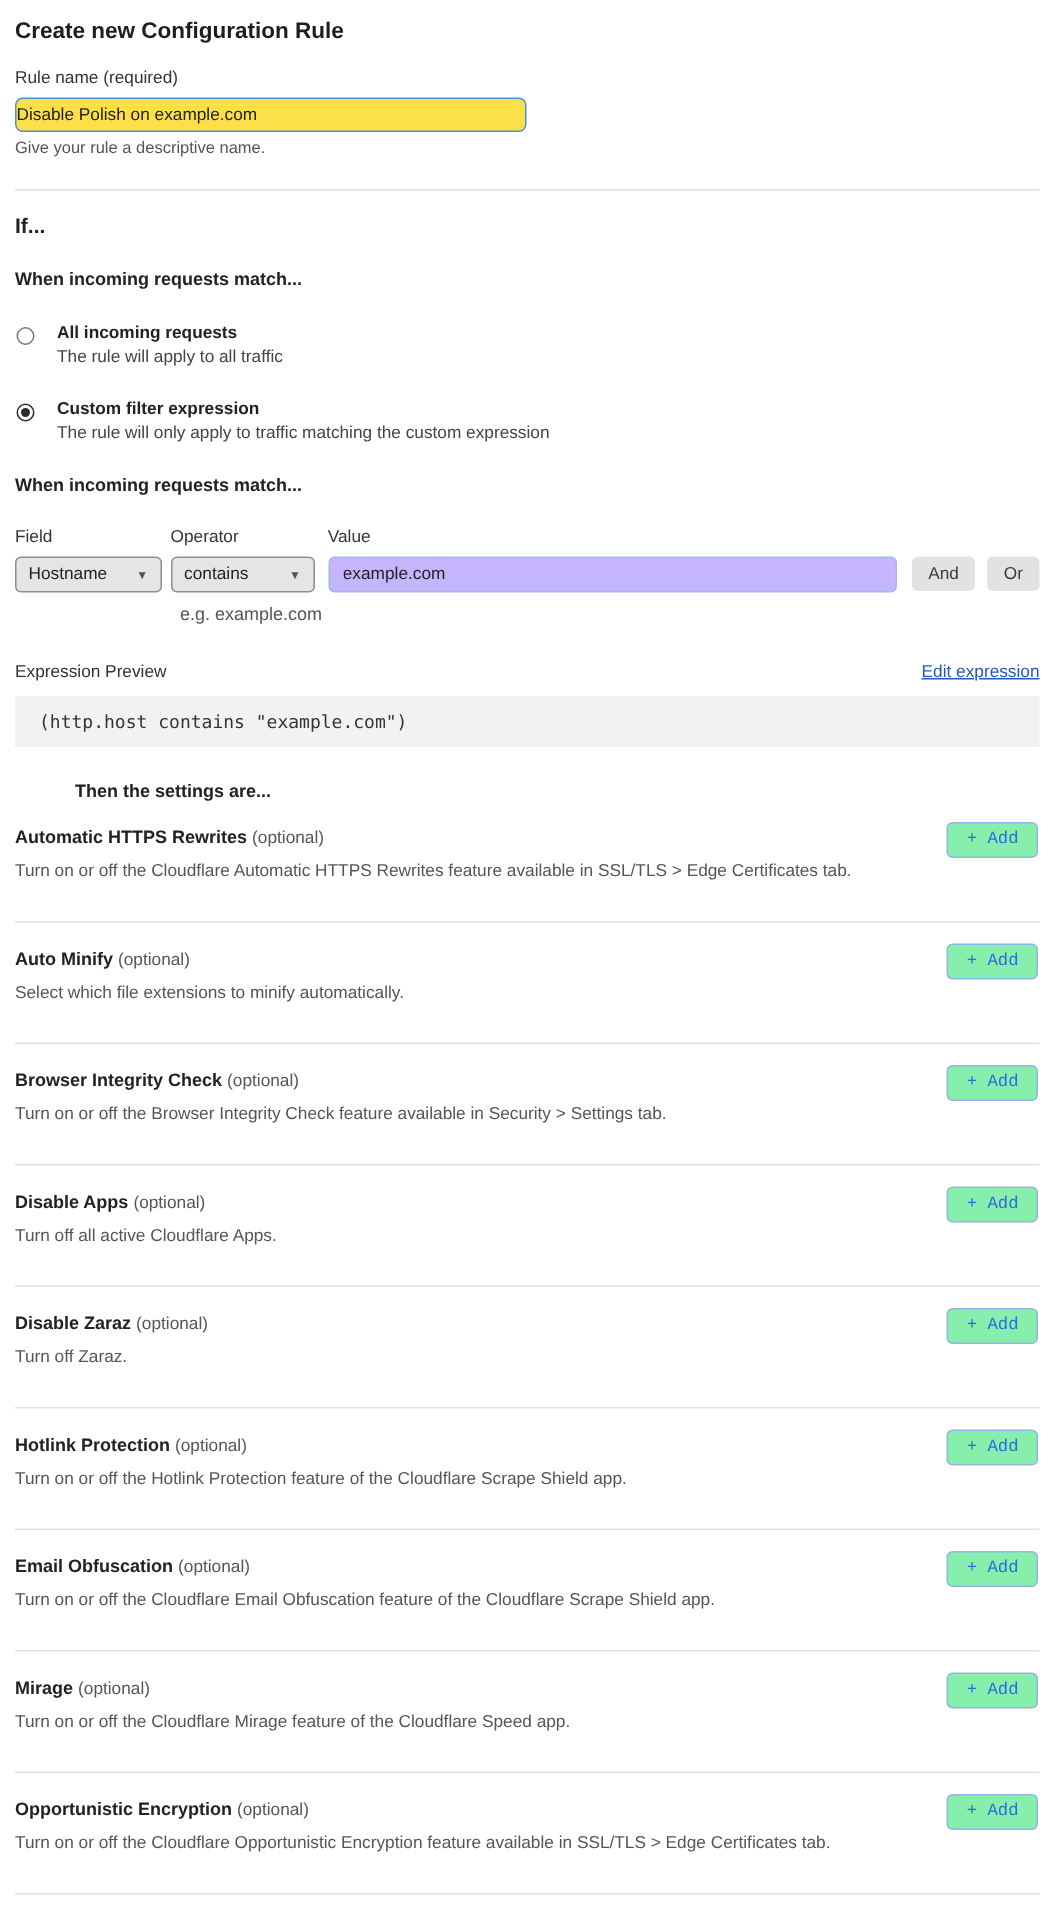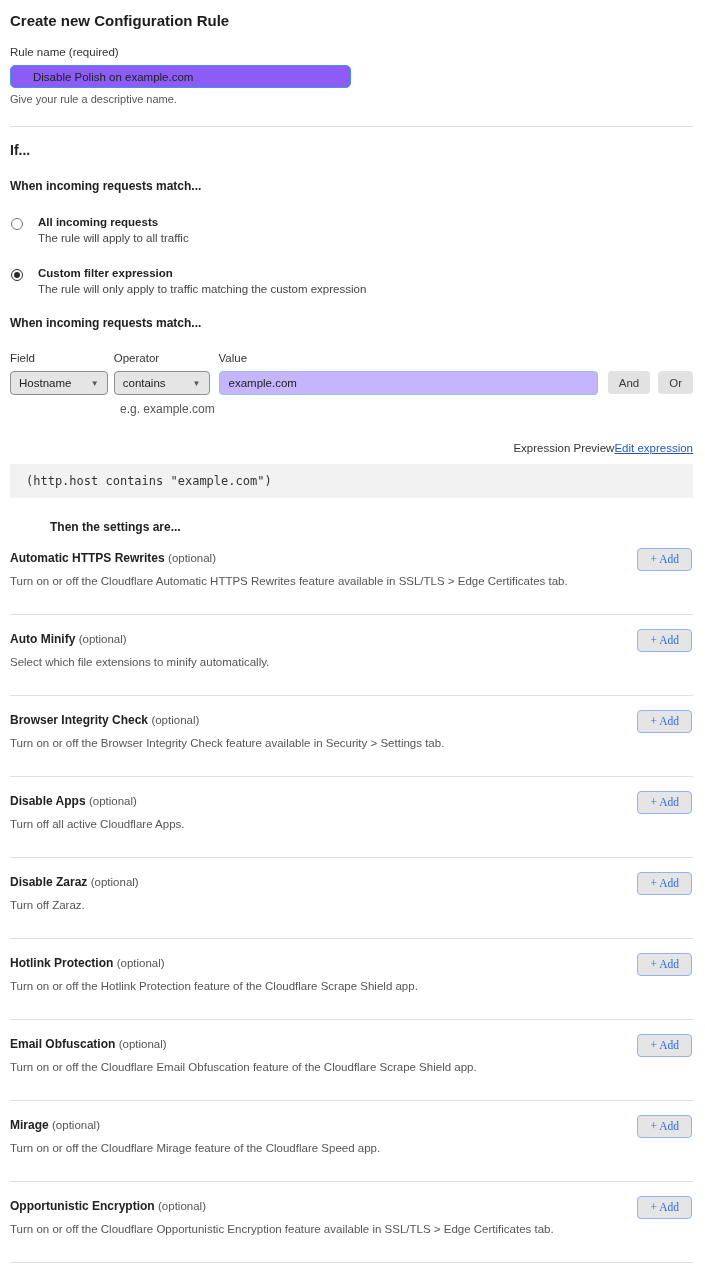--- a/index.html
+++ b/index.html
@@ -25,26 +25,26 @@
     color: #333;
     margin-top: 17px;
   }
   .rule-name-input {
     display: block;
     margin-top: 7px;
     width: 341px;
     height: 23px;
     border: 1px solid #4693e0;
     border-radius: 5px;
-    padding: 0 22px;
+    padding: 0 0;
     font-size: 11.5px;
     color: #222;
     outline: none;
     font-family: "Liberation Sans", sans-serif;
-    background: #8b5cf6;
+    background: #fde047;
   }
   .help-text {
     font-size: 11px;
     color: #555;
     margin-top: 5px;
   }
   .divider {
     border: none;
     border-top: 1px solid #dcdcdc;
     margin: 21px 0 0;
@@ -134,21 +134,21 @@
   .conj-btn + .conj-btn { margin-left: 8px; }
   .builder-help {
     font-size: 12px;
     color: #555;
     margin-top: 7px;
     margin-left: 110px;
   }
 
   .preview-row {
     display: flex;
-    justify-content: flex-end;
+    justify-content: space-between;
     align-items: baseline;
     margin-top: 26px;
   }
   .preview-label { font-size: 11.5px; color: #333; }
   .edit-link {
     font-size: 11.5px;
     color: #2456c3;
     text-decoration: underline;
     cursor: pointer;
   }
@@ -168,28 +168,28 @@
     padding: 17px 0 27px;
     border-bottom: 1px solid #e0e0e0;
   }
   .setting-title { font-size: 12px; font-weight: bold; color: #222; }
   .setting-qualifier { font-weight: normal; color: #555; font-size: 11.5px; }
   .setting-desc { font-size: 11.5px; color: #555; margin-top: 10px; }
   .add-btn {
     position: absolute;
     right: 1px;
     top: 14px;
-    background: #e5e5e5;
+    background: #86efac;
     border: 1px solid #92b3ec;
     color: #2f6ae0;
     border-radius: 4px;
     font-size: 11.5px;
     padding: 4px 12px 5px;
     cursor: pointer;
-    font-family: Liberation Serif, serif;
+    font-family: Liberation Mono, monospace;
   }
   .polish-row { position: relative; padding: 17px 0 0; }
 </style>
 </head>
 <body>
 
 <div class="container">
 
   <h1 class="page-title">Create new Configuration Rule</h1>
 

